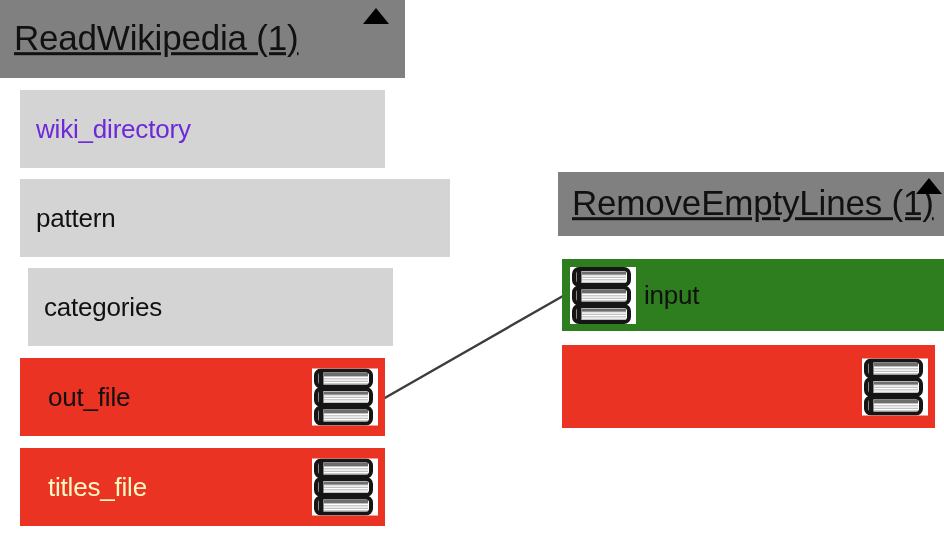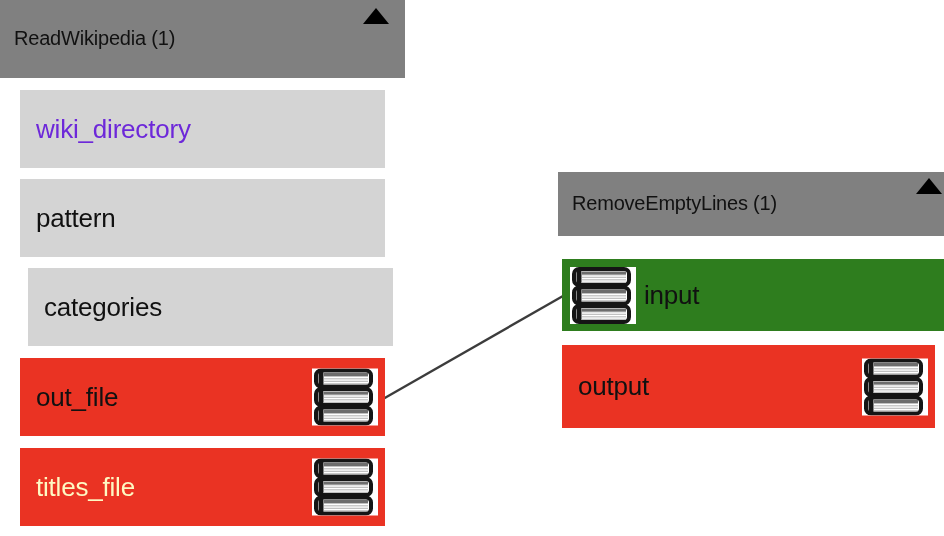--- a/index.html
+++ b/index.html
@@ -37,24 +37,25 @@
   .node-header {
     position: absolute;
     background: #808080;
     box-sizing: border-box;
   }
   .node-title {
     position: absolute;
     left: 14px;
     top: 50%;
     transform: translateY(-52%);
-    font-size: 20px;
+    font-size: 35px;
     color: #1a1a1a;
     white-space: nowrap;
     letter-spacing: -0.2px;
+    text-decoration: underline;
   }
   .collapse-tri {
     position: absolute;
     width: 0;
     height: 0;
     border-left: 13px solid transparent;
     border-right: 13px solid transparent;
     border-bottom: 16px solid #000000;
   }
 
@@ -68,21 +69,21 @@
   .port.param   { background: #d4d4d4; }
   .port.filered { background: #ea3323; }
   .port.filegrn { background: #2e7d1e; }
 
   .port-label {
     font-size: 26px;
     color: #111111;
     white-space: nowrap;
     letter-spacing: -0.2px;
   }
-  .port.icon-right .port-label { margin-left: 16px; }
+  .port.icon-right .port-label { margin-left: 28px; }
   .port.icon-left  .port-label { margin-left: 8px; }
 
   .port-icon {
     flex: 0 0 auto;
     width: 66px;
     height: 57px;
     background: #ffffff;
     display: block;
   }
   .port.icon-right .port-icon {
@@ -110,21 +111,21 @@
 
     <div class="node-header" style="left: 0px; top: 0px; width: 405px; height: 78px; background: rgb(128, 128, 128);">
       <span class="node-title" style="color: rgb(17, 17, 17);">ReadWikipedia (1)</span>
       <span class="collapse-tri" style="left:363px; top:8px;"></span>
     </div>
 
     <div class="port param icon-none" style="left: 20px; top: 90px; width: 365px; height: 78px; background: rgb(212, 212, 212);">
       <span class="port-label" style="margin-left: 16px; color: #6d28d9;">wiki_directory</span>
     </div>
 
-    <div class="port param icon-none" style="left: 20px; top: 179px; width: 365px; height: 78px; background: rgb(212, 212, 212);">
+    <div class="port param icon-none" style="left: 20px; top: 179px; width: 430px; height: 78px; background: rgb(212, 212, 212);">
       <span class="port-label" style="margin-left: 16px; color: rgb(17, 17, 17);">pattern</span>
     </div>
 
     <div class="port param icon-none" style="left: 28px; top: 268px; width: 365px; height: 78px; background: rgb(212, 212, 212);">
       <span class="port-label" style="margin-left: 16px; color: rgb(17, 17, 17);">categories</span>
     </div>
 
     <div class="port filered icon-right" style="left: 20px; top: 358px; width: 365px; height: 78px; background: rgb(234, 51, 35);">
       <span class="port-label" style="color: rgb(17, 17, 17);">out_file</span>
       <span class="port-icon books-icon" style="background: rgb(255, 255, 255);">
@@ -241,21 +242,20 @@
               <rect x="12" y="49.25" width="44" height="1.13" fill="#b9b9b9"></rect>
               <rect x="12" y="51.75" width="44" height="1.13" fill="#b9b9b9"></rect>
         <rect x="12" y="41.5" width="44" height="3" fill="#6d6d6d"></rect>
       </g>
     </svg>
         </span>
       <span class="port-label" style="color: rgb(17, 17, 17);">input</span>
     </div>
 
     <div class="port filered icon-right" style="left: 562px; top: 345px; width: 373px; height: 83px; background: rgb(234, 51, 35);">
-      <span class="port-label" style="color: rgb(17, 17, 17);">output</span>
       <span class="port-icon books-icon" style="background: rgb(255, 255, 255);">
           <svg viewBox="0 0 66 57" xmlns="http://www.w3.org/2000/svg" preserveAspectRatio="xMidYMid meet">
 
       <g>
         <rect x="4" y="2" width="55" height="16" rx="5" ry="5" fill="#ffffff" stroke="#151515" stroke-width="4"></rect>
         <path d="M9 5 L9 15" stroke="#151515" stroke-width="5" stroke-linecap="round" fill="none"></path>
         <rect x="12" y="7.25" width="44" height="1.13" fill="#b9b9b9"></rect>
               <rect x="12" y="9.75" width="44" height="1.13" fill="#b9b9b9"></rect>
               <rect x="12" y="12.25" width="44" height="1.13" fill="#b9b9b9"></rect>
               <rect x="12" y="14.75" width="44" height="1.13" fill="#b9b9b9"></rect>

